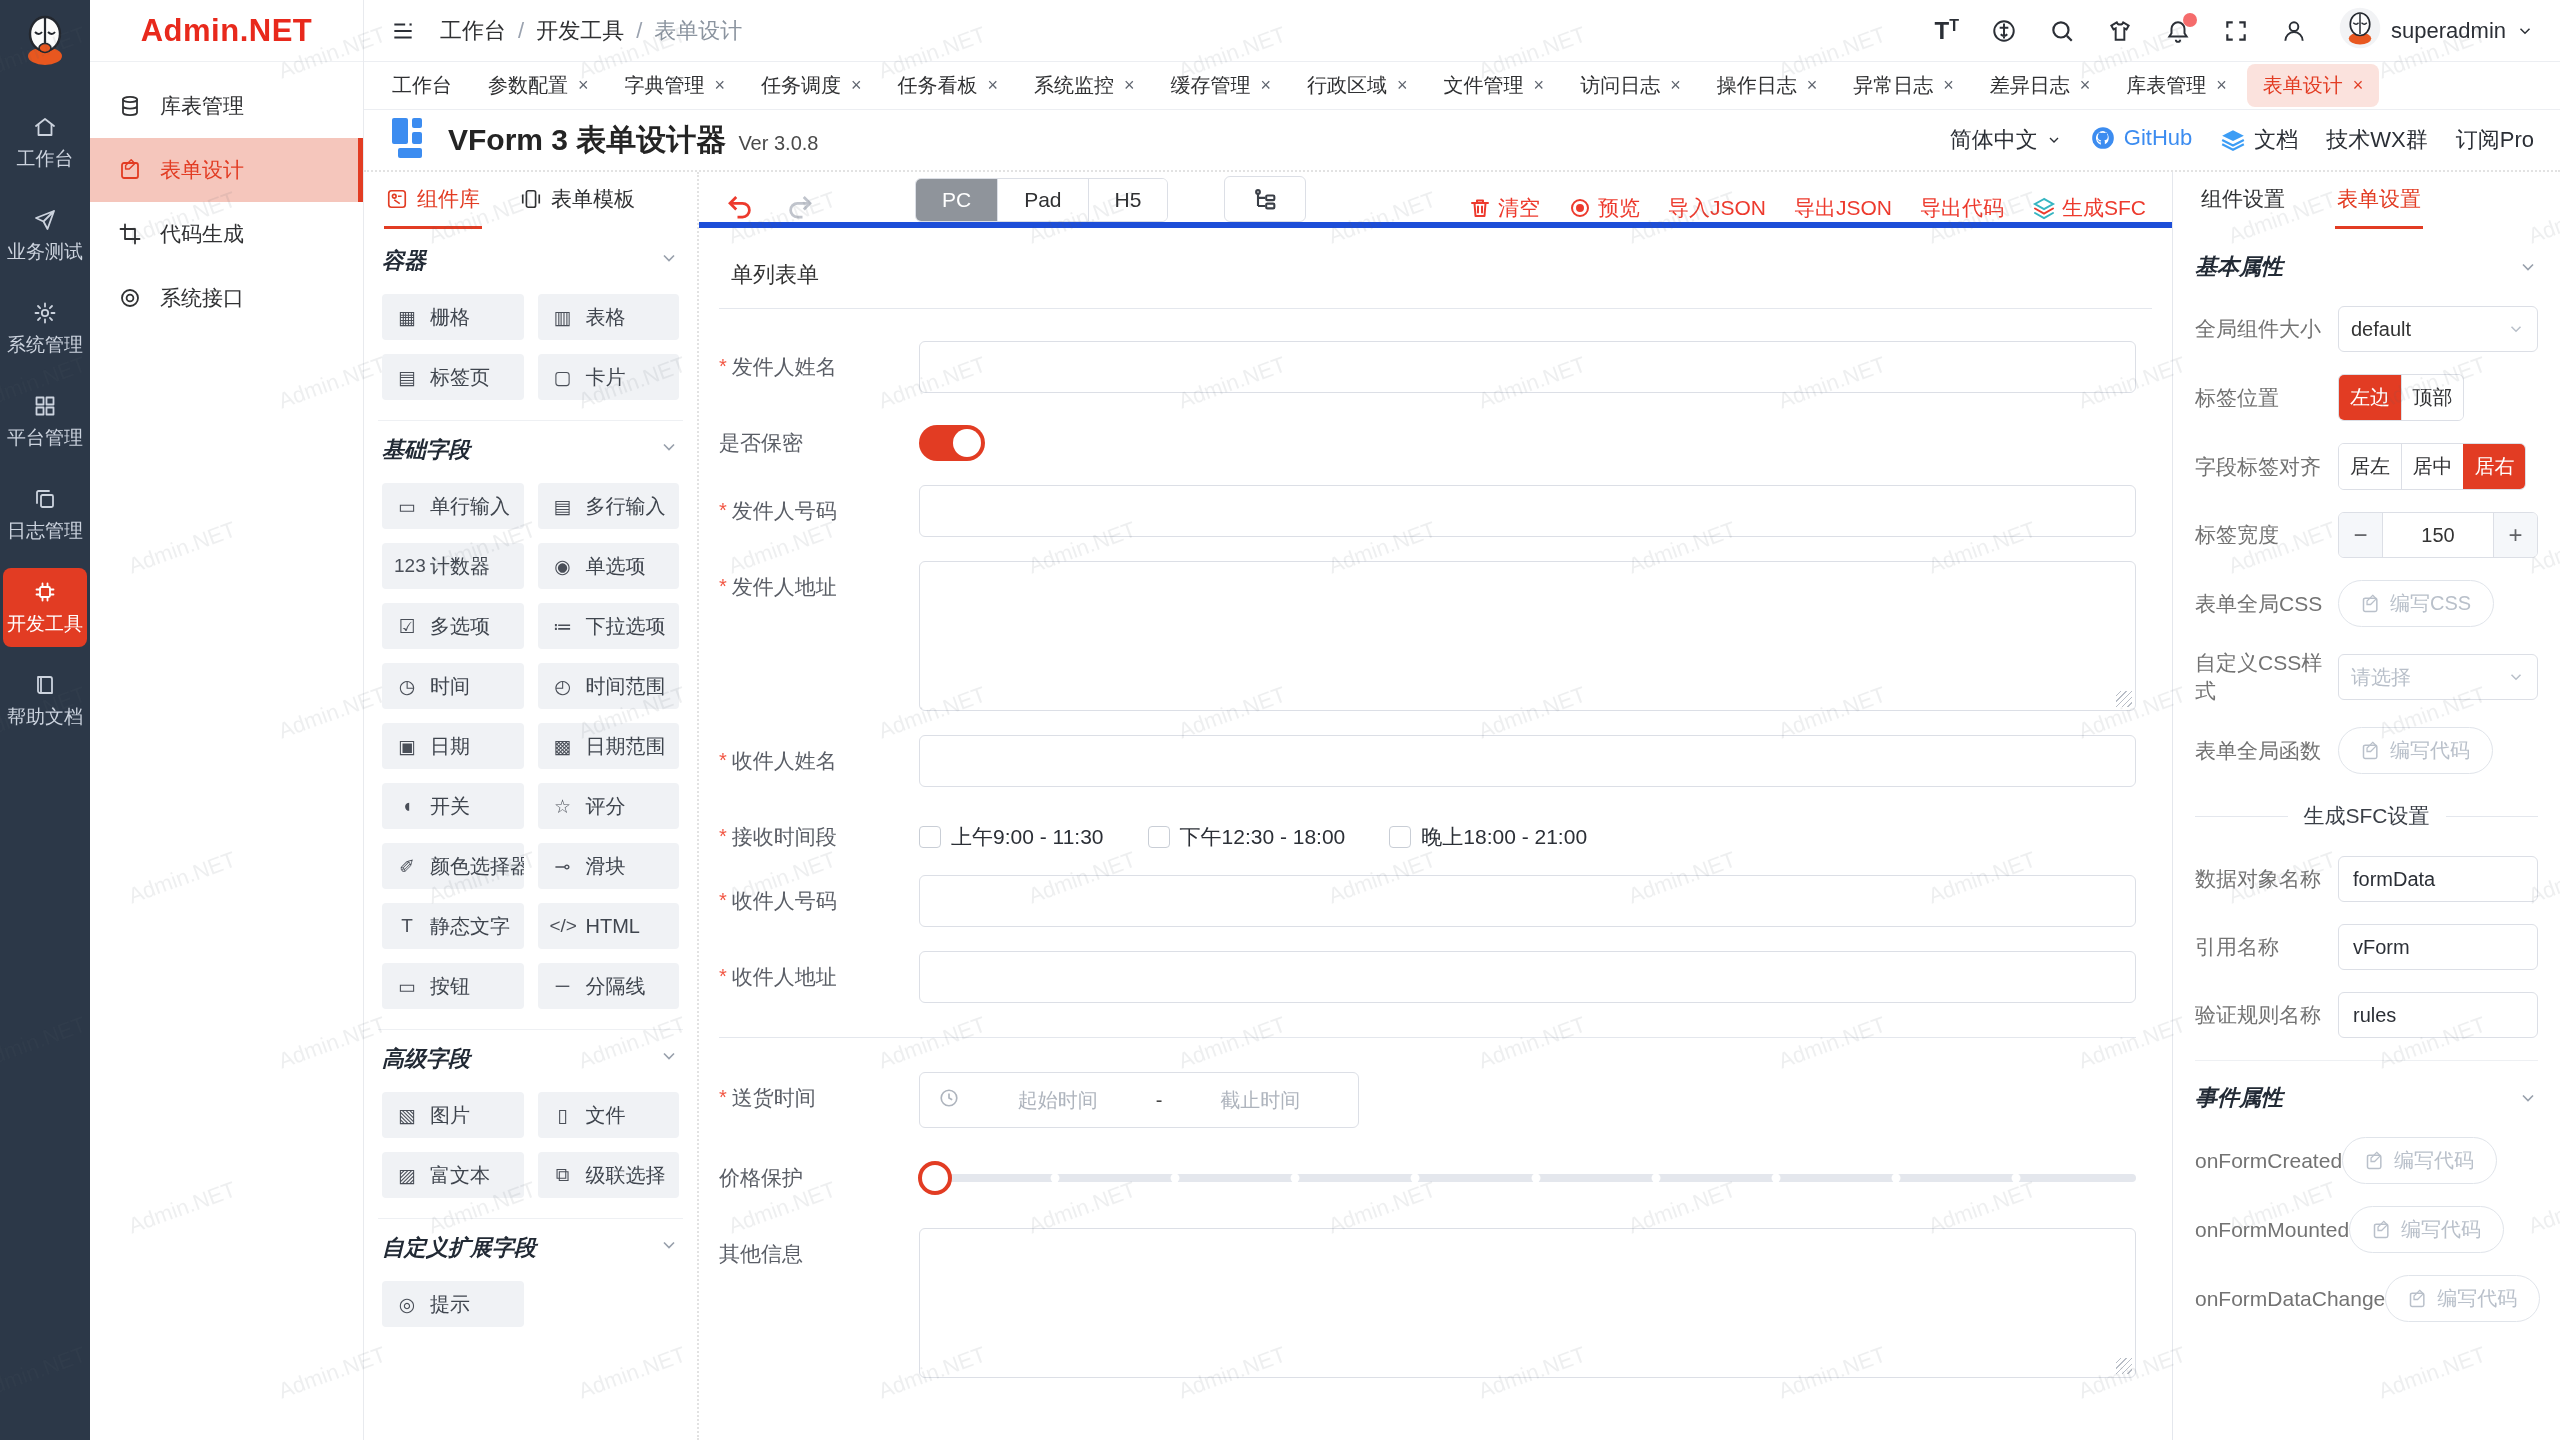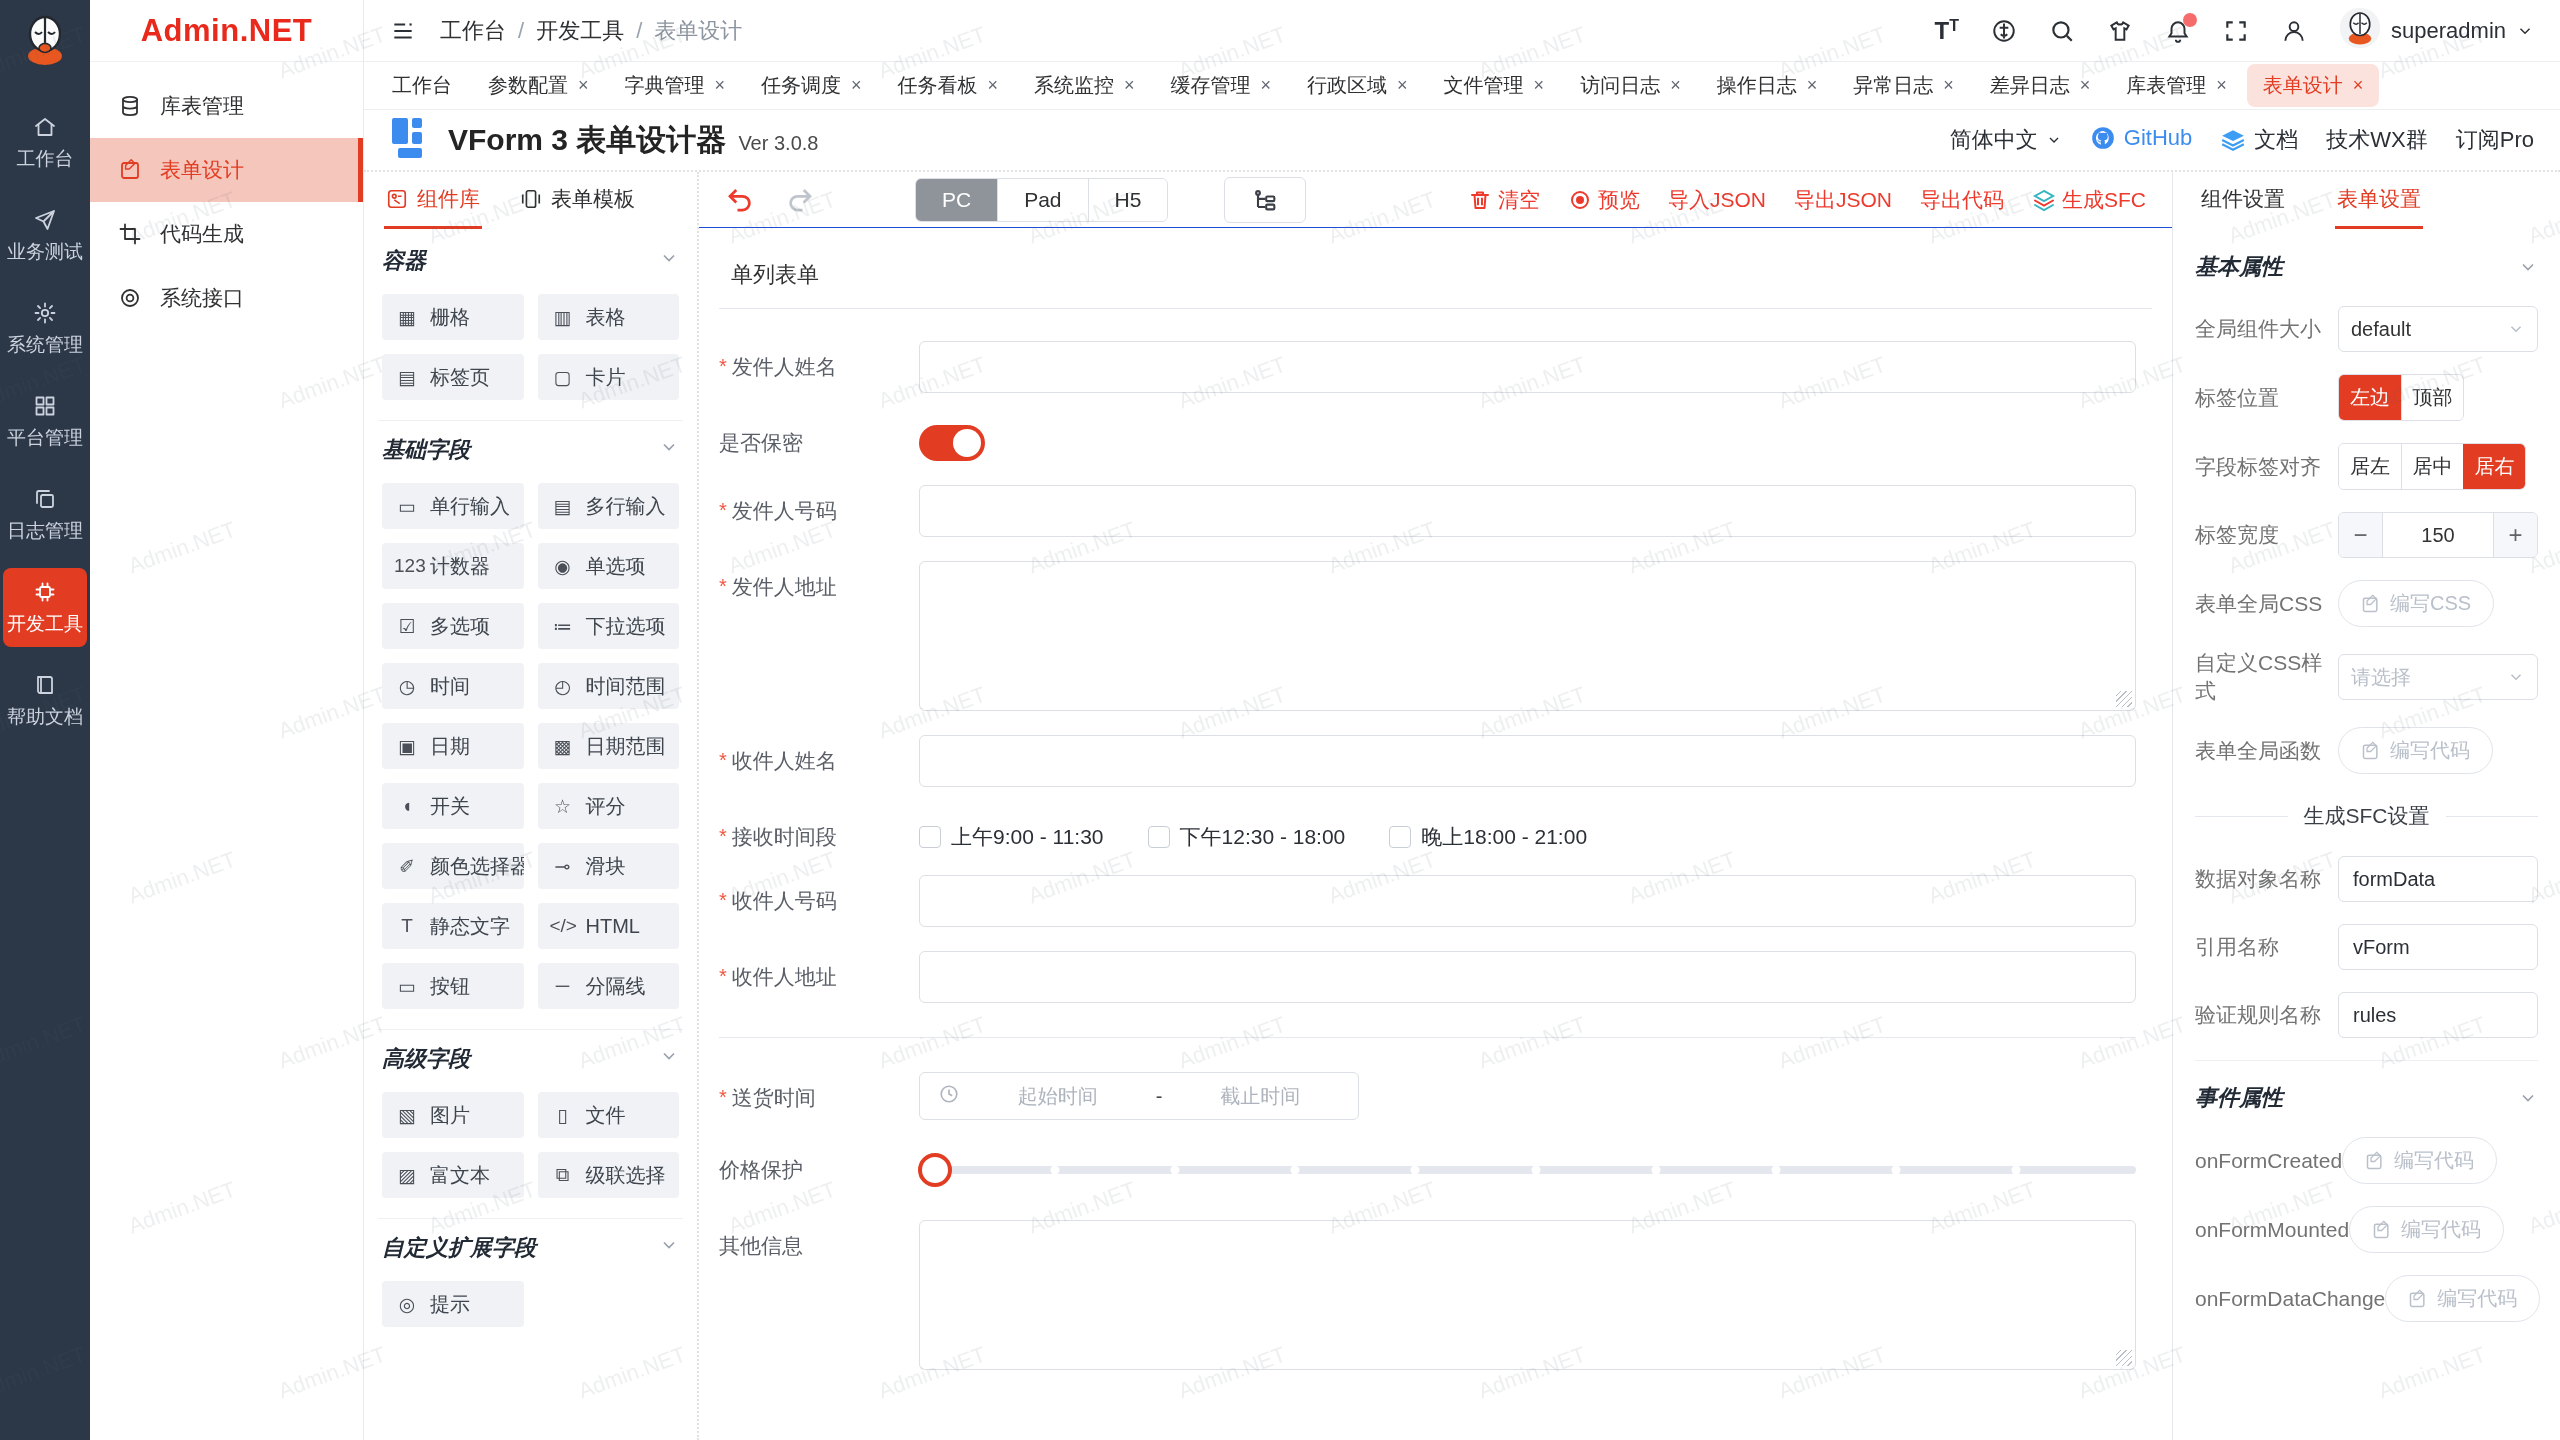--- a/index.html
+++ b/index.html
@@ -70,21 +70,21 @@
   .wsection-title{font-size:22px;font-weight:bold;font-style:italic;display:flex;justify-content:space-between;align-items:center;
                   color:#222a35;margin-bottom:18px}
   .chev{color:#98a0ac}
   .wgrid{display:grid;grid-template-columns:1fr 1fr;gap:14px}
   .chip{height:46px;background:#f0f2f5;border-radius:4px;display:flex;align-items:center;gap:10px;padding:0 12px;
         font-size:20px;color:#3f454e;cursor:grab;overflow:hidden;white-space:nowrap}
   .chip-ic{width:26px;text-align:center;color:#4a4f58;font-size:19px;flex-shrink:0}
 
   
   .center{flex:1;display:flex;flex-direction:column;min-width:0}
-  .center-toolbar{height:56px;border-bottom:1px solid #1d4ed8;display:flex;align-items:center;padding:0 26px;flex-shrink:0}
+  .center-toolbar{height:56px;border-bottom:6px solid #1d4ed8;display:flex;align-items:flex-end;padding:0 26px;flex-shrink:0}
   .ct-ic{display:flex;cursor:pointer}
   .device-group{display:flex;border:1px solid #dcdfe6;border-radius:6px;overflow:hidden;margin-left:100px}
   .device{padding:9px 26px;font-size:21px;background:#fff;color:#303133;border-left:1px solid #dcdfe6;cursor:pointer}
   .device:first-child{border-left:none}
   .device.active{background:#8f949b;color:#fff}
   .tree-btn{margin-left:56px;border:1px solid #dcdfe6;border-radius:6px;padding:8px 26px;display:flex;cursor:pointer}
   .toolbar-actions{margin-left:auto;display:flex;gap:28px;align-items:center;font-size:21px;color:#ed3a2d}
   .action{display:flex;align-items:center;gap:6px;cursor:pointer}
 
   .canvas{flex:1;padding:24px 20px 0;overflow:hidden}
@@ -96,21 +96,21 @@
   .fctrl{flex:1;margin-right:16px;min-width:0}
   .c-input{height:52px;border:1px solid #dcdfe6;border-radius:6px;background:#fff}
   .c-textarea{height:150px;border:1px solid #dcdfe6;border-radius:6px;background:#fff;position:relative}
   .grip{position:absolute;right:3px;bottom:3px;width:16px;height:16px;
         background:repeating-linear-gradient(135deg,transparent 0 3px,#b9bec7 3px 4px)}
   .c-switch{width:66px;height:36px;border-radius:18px;background:#e23c23;position:relative;margin-top:8px;cursor:pointer}
   .c-switch::after{content:"";position:absolute;right:4px;top:4px;width:28px;height:28px;background:#fff;border-radius:50%}
   .cbrow{display:flex;gap:44px;padding-top:12px;font-size:21px;color:#2b2f36;flex-wrap:wrap}
   .cbopt{display:flex;align-items:center;gap:10px;cursor:pointer}
   .cb{width:22px;height:22px;border:1px solid #c9ced6;border-radius:4px;background:#fff;flex-shrink:0}
-  .c-range{width:440px;height:48px;border:1px solid #dcdfe6;border-radius:6px;display:flex;align-items:center;
+  .c-range{width:440px;height:56px;border:1px solid #dcdfe6;border-radius:6px;display:flex;align-items:center;
            padding:0 18px;gap:18px;color:#aeb4bd;font-size:20px;background:#fff}
   .range-sep{color:#444;flex:0 0 auto}
   .range-ph{flex:1;text-align:center}
   .c-slider{height:52px;display:flex;align-items:center;position:relative;padding-left:16px}
   .slider-track{height:8px;background:#e4e7ed;border-radius:4px;flex:1;position:relative}
   .sdot{position:absolute;top:50%;transform:translate(-50%,-50%);width:9px;height:9px;border-radius:50%;background:#fff}
   .slider-handle{position:absolute;left:0;top:50%;transform:translate(-50%,-50%);width:34px;height:34px;
                  border:4px solid #e23c23;background:#fff;border-radius:50%;cursor:grab}
   .c-divider{height:1px;background:#e4e7ed;margin:34px 16px 34px 0}
 

